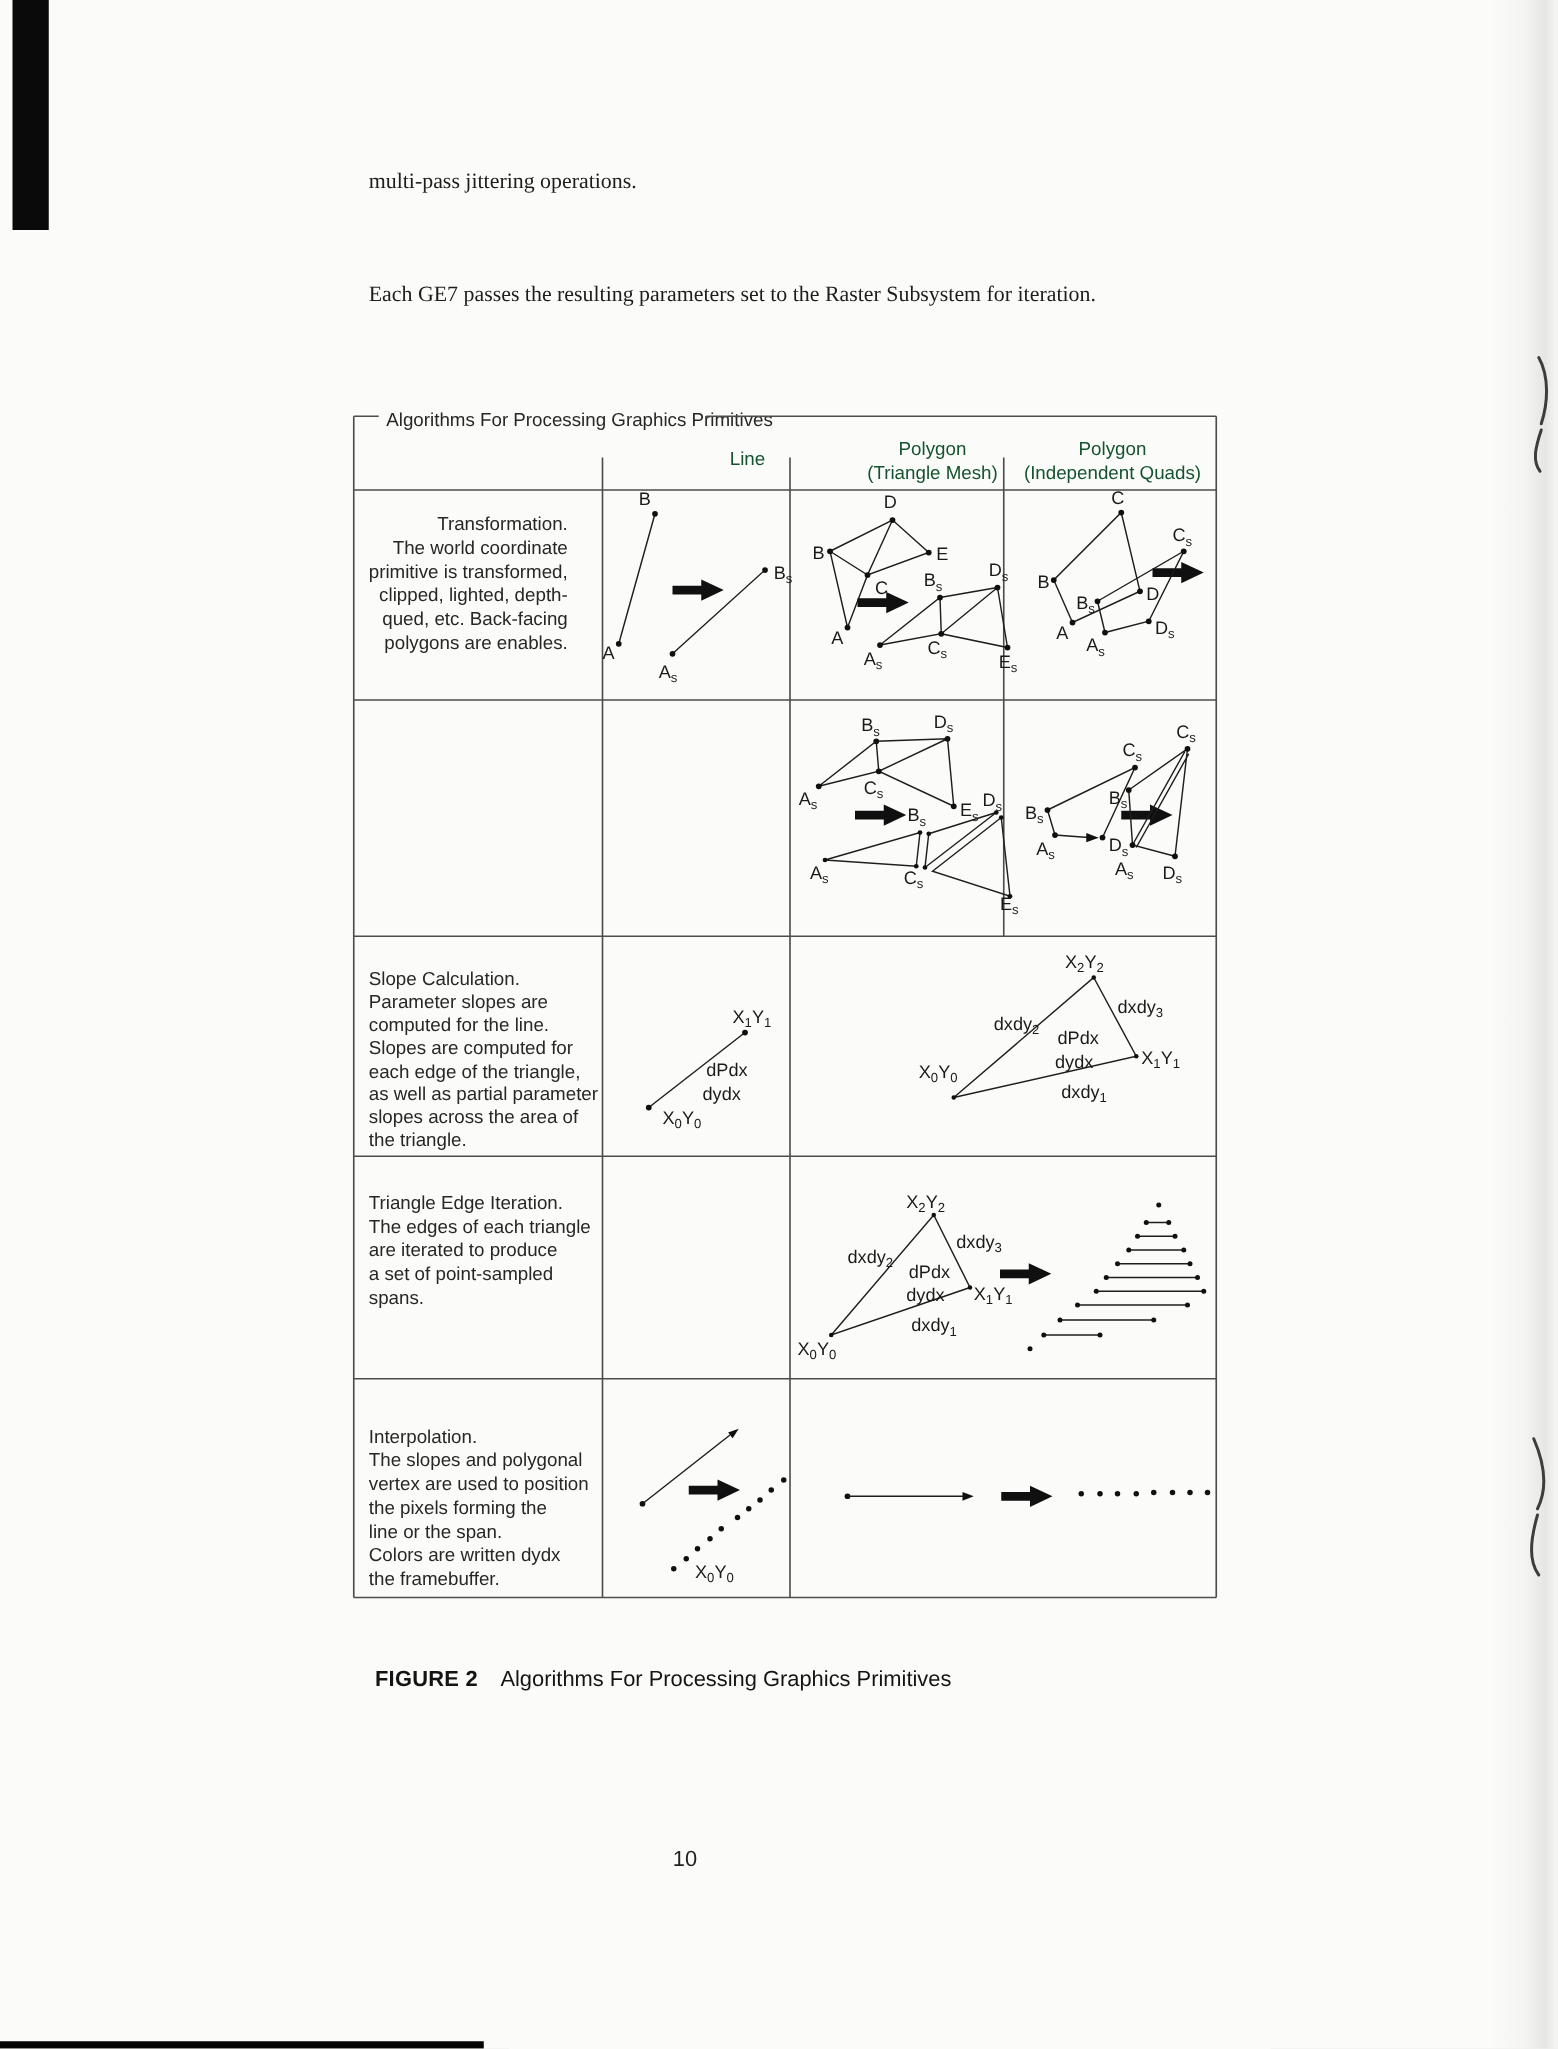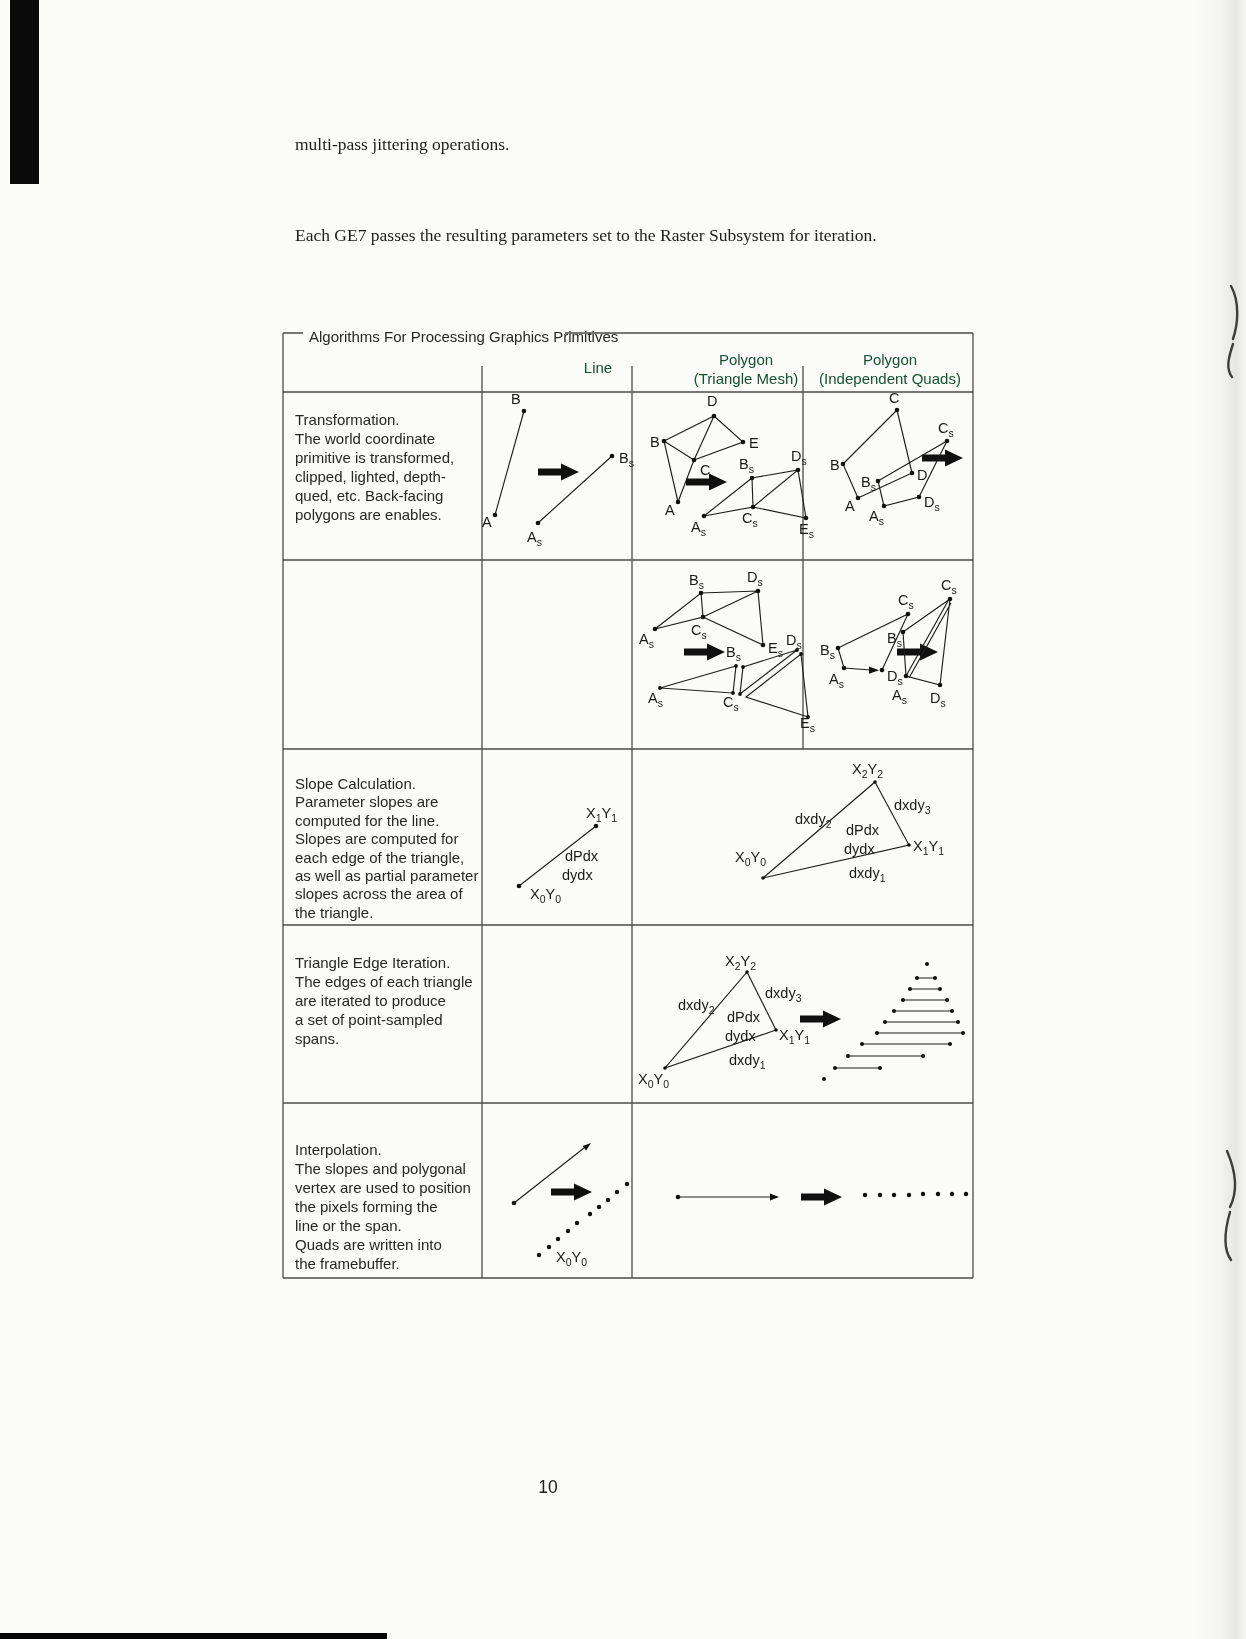--- a/index.html
+++ b/index.html
@@ -46,21 +46,21 @@
   </div>
   <div class="colhead" style="left:666px;top:350px;width:160px;">
     <div>Polygon</div>
     <div>(Triangle Mesh)</div>
   </div>
   <div class="colhead" style="left:790px;top:350px;width:200px;">
     <div>Polygon</div>
     <div>(Independent Quads)</div>
   </div>
 
-  <div class="rowtext" style="top:410px;">
+  <div class="rowtext" style="top:410px;text-align:right;">
     <div>Transformation.</div>
     <div>The world coordinate</div>
     <div>primitive is transformed,</div>
     <div>clipped, lighted, depth-</div>
     <div>qued, etc. Back-facing</div>
     <div>polygons are enables.</div>
   </div>
   <div class="rowtext" style="top:775px;line-height:18.4px;">
     <div>Slope Calculation.</div>
     <div>Parameter slopes are</div>
@@ -77,21 +77,21 @@
     <div>are iterated to produce</div>
     <div>a set of point-sampled</div>
     <div>spans.</div>
   </div>
   <div class="rowtext" style="top:1140px;">
     <div>Interpolation.</div>
     <div>The slopes and polygonal</div>
     <div>vertex are used to position</div>
     <div>the pixels forming the</div>
     <div>line or the span.</div>
-    <div>Quads are written into</div>
+    <div>Colors are written dydx</div>
     <div>the framebuffer.</div>
   </div>
 
   <svg class="overlay" viewBox="0 0 1246 1639" xmlns="http://www.w3.org/2000/svg">
     <defs>
       <path id="fatarrow" d="M0,-3.5 H23 V-8.5 L41,0 L23,8.5 V3.5 H0 Z"></path>
     </defs>
 
     <path class="grid" d="M283,333 H303 M565,333 H973 M283,333 V1278 M973,333 V1278 M283,1278 H973 M283,392 H973 M283,560 H973 M283,749 H973 M283,925 H973 M283,1103 H973 M482,366 V1278 M632,366 V1278 M803,366 V749"></path>
 
@@ -332,15 +332,18 @@
           <circle class="dot" cx="938" cy="1194" r="2.2"></circle>
         <circle class="dot" cx="952" cy="1194" r="2.2"></circle>
           <circle class="dot" cx="966" cy="1194" r="2.2"></circle>
       </g>
     </g>
 
     <path class="staple" d="M1231,286 C1240,302 1238,324 1233,339 M1233,344 C1228,359 1226,369 1232,377"></path>
     <path class="staple" d="M1227,1151 C1237,1174 1237,1193 1230,1207 M1230,1212 C1224,1233 1223,1249 1231,1260"></path>
   </svg>
 
+  <div class="caption" style="left:300px;top:1333px;">
+    <span class="cap-b">FIGURE 2</span><span>Algorithms For Processing Graphics Primitives</span>
+  </div>
   <div class="pageno">10</div>
 
 </div>
 
 </body></html>

